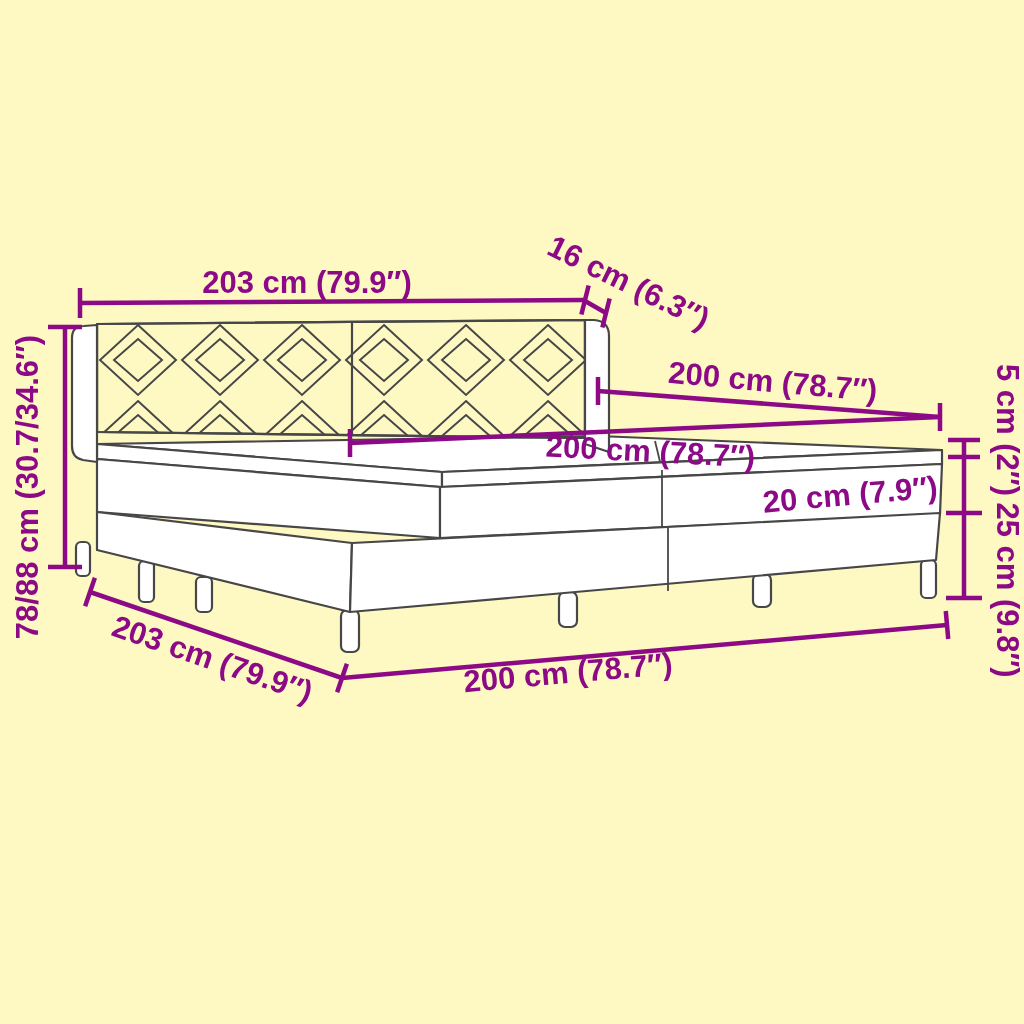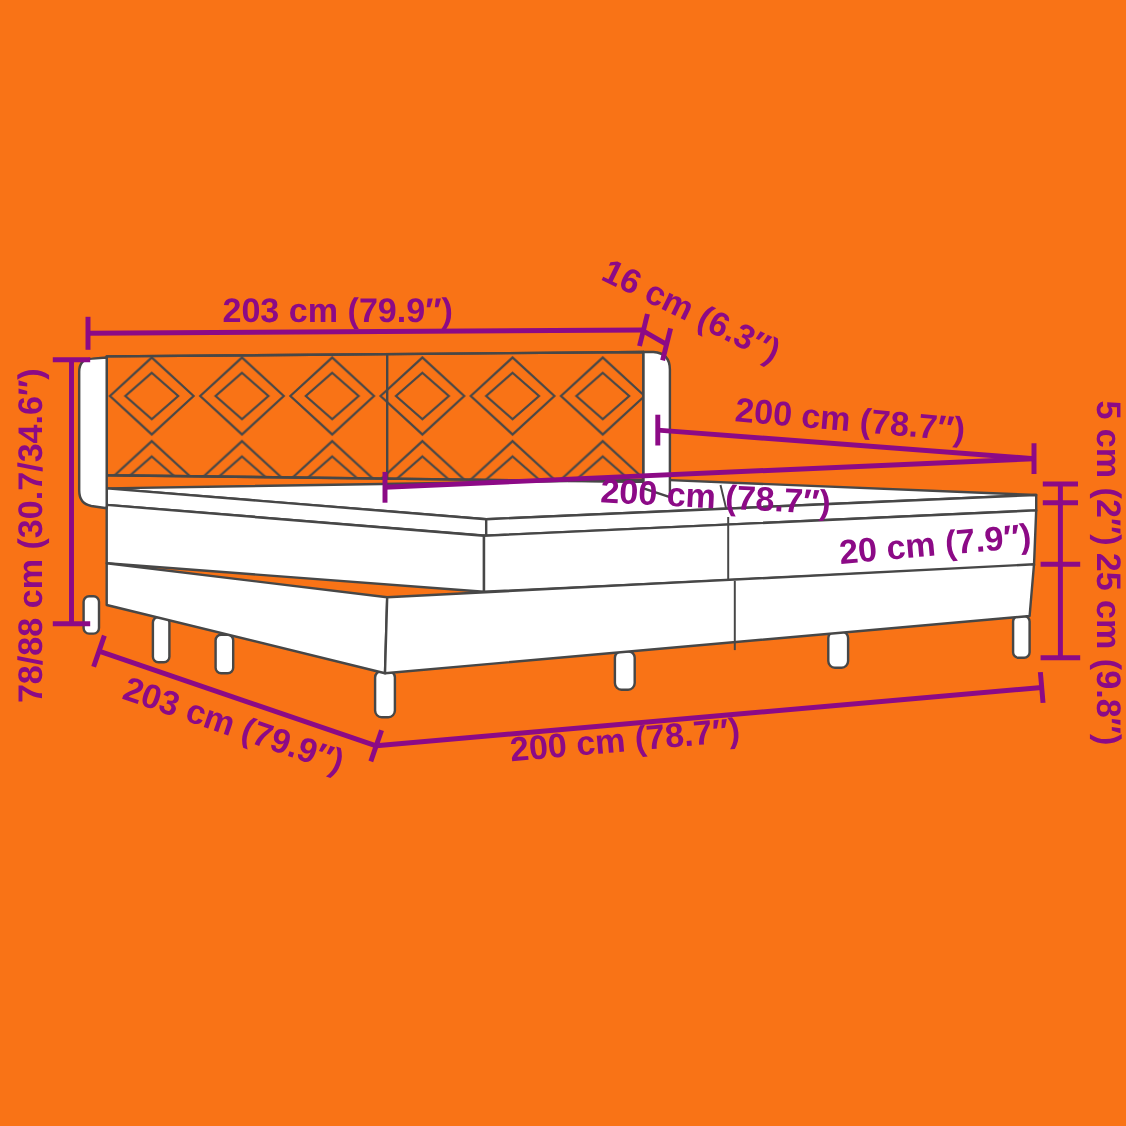--- a/index.html
+++ b/index.html
@@ -1,19 +1,19 @@
 <!DOCTYPE html>
 <html><head>
 <meta charset="utf-8">
 <style>
   html,body{margin:0;padding:0;background:#ffffff;}
   #stage{
     position:relative;
     width:1024px;height:1024px;
-    background:#f97316;
+    background:#fef9c3;
     font-family:"Liberation Sans", sans-serif;
     overflow:hidden;
   }
   svg{display:block;}
   .dim-text{
     font-family:"Liberation Sans", sans-serif;
     font-weight:bold;
     font-size:31px;
     fill:#8c0a86;
   }

